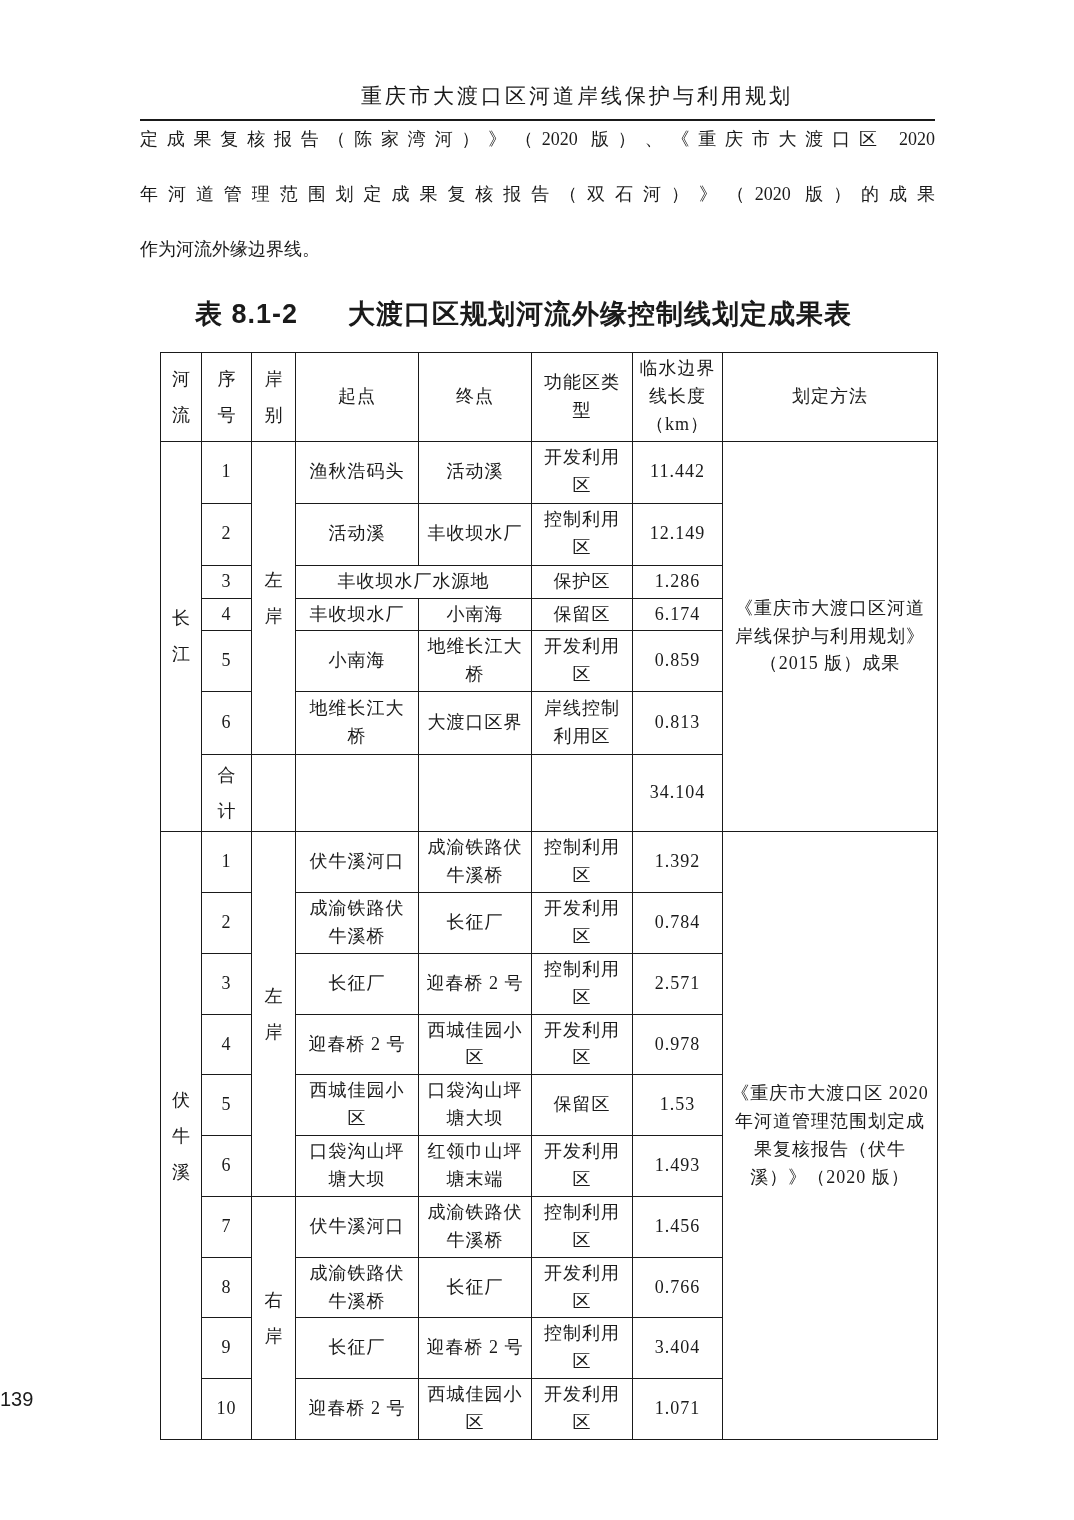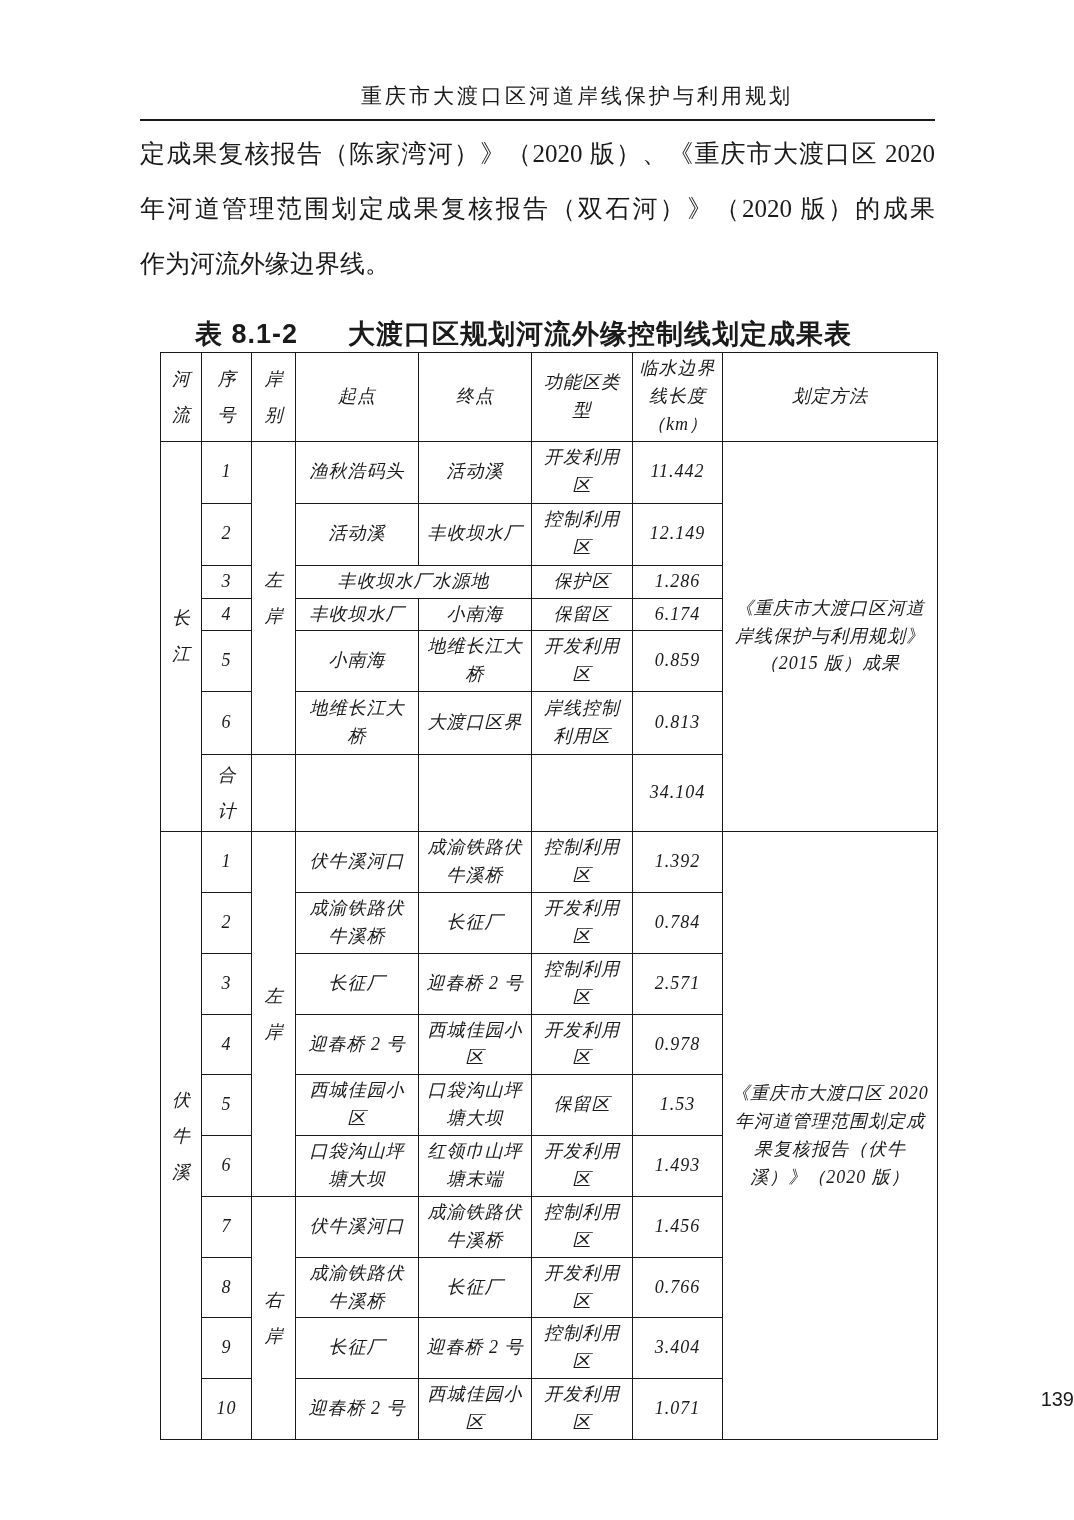--- a/index.html
+++ b/index.html
@@ -14,36 +14,36 @@
   
   .rh-text{
     position:absolute;top:82px;left:0;width:100%;
     text-align:center;font-size:21px;letter-spacing:3px;padding-left:40px;
   }
   .rh-rule{
     position:absolute;top:119px;left:140px;width:795px;height:0;
     border:none;border-top:2px solid #1a1a1a;margin:0;
   }
   
-  .paragraph{position:absolute;top:126px;left:140px;width:795px;font-size:25px;}
+  .paragraph{position:absolute;top:112px;left:140px;width:795px;font-size:18px;}
   .pline{height:55px;line-height:55px;white-space:nowrap;}
   .pline.just{text-align:justify;text-align-last:justify;white-space:normal;height:55px;overflow:hidden;}
   
   .table-title{
-    position:absolute;top:316px;left:160px;width:777px;
+    position:absolute;top:296px;left:160px;width:777px;
     font-family:"Liberation Sans","DejaVu Sans",sans-serif;
     font-weight:bold;font-size:27px;letter-spacing:1px;
     display:flex;align-items:center;
     padding-left:35px;box-sizing:border-box;
   }
   .table-title .tt-main{margin-left:50px;letter-spacing:1px;}
   
   table.result{
     position:absolute;top:352px;left:160px;
-    width:777px;border-collapse:collapse;table-layout:fixed;font-style:italic;
+    width:777px;border-collapse:collapse;table-layout:fixed;
   }
   table.result td,table.result th{
     border:1px solid #1a1a1a;
     text-align:center;vertical-align:middle;
     font-weight:normal;
     font-size:18px;line-height:1.55;
     padding:2px 5px;
     word-break:break-all;
     letter-spacing:1px;
   }
@@ -52,21 +52,21 @@
   td.method{line-height:1.95;padding:4px 6px;border-radius:15px;}
   th.multiline{white-space:pre-line;line-height:1.55;}
   .vert{
     display:inline-block;width:1.15em;
     word-break:break-all;line-height:2.0;
     letter-spacing:0;
   }
   
   .page-number{
     position:absolute;top:1388px;left:0;width:100%;
-    text-align:right;
+    text-align:left;
     font-family:"Liberation Sans","DejaVu Sans",sans-serif;
     font-size:20px;
   }
 </style>
 </head>
 <body>
 
 <div class="page">
 
   <div class="rh-text">重庆市大渡口区河道岸线保护与利用规划</div>

